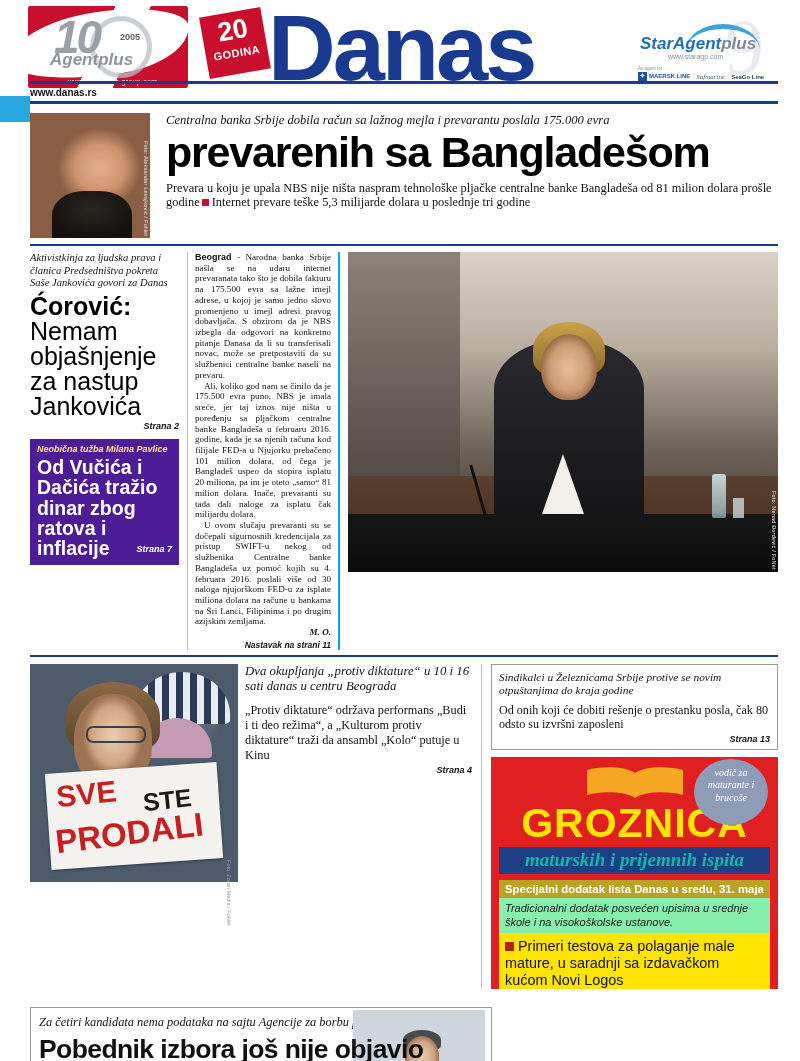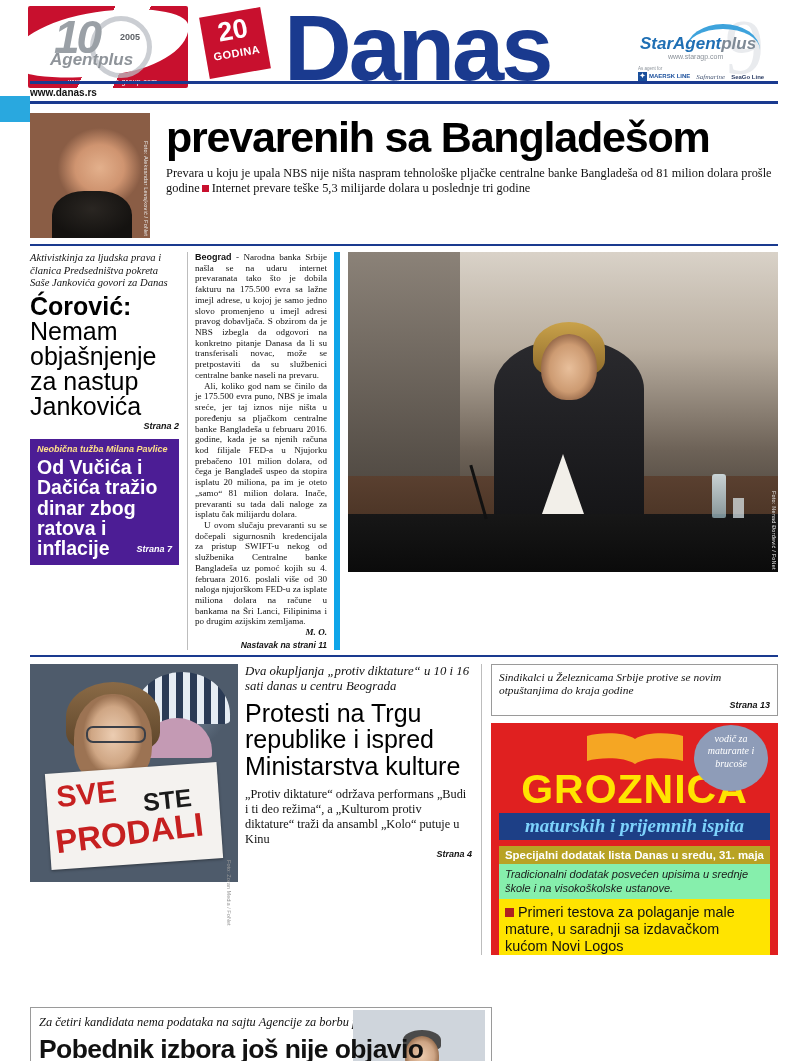--- a/index.html
+++ b/index.html
@@ -108,21 +108,21 @@
     font-family: "Liberation Sans", sans-serif;
     box-sizing: border-box;
     padding-top: 5px;
   }
   .badge20 .n { font-size: 27px; font-weight: bold; line-height: 1; }
   .badge20 .g { font-size: 11px; font-weight: bold; letter-spacing: .5px; margin-top: 3px; }
 
   .nameplate {
     flex: 1 1 auto;
     text-align: left;
-    margin-left: 18px;
+    margin-left: 2px;
     margin-top: -6px;
   }
   .nameplate .word {
     font-family: "Liberation Sans", sans-serif;
     font-weight: bold;
     font-size: 92px;
     line-height: 96px;
     color: #1a3a8f;
     letter-spacing: -3px;
     font-stretch: condensed;
@@ -386,21 +386,21 @@
     font-style: italic;
     float: right;
     margin-top: -14px;
   }
 
   .col-mid {
     width: 152px;
     flex: 0 0 auto;
     padding: 0 7px;
     box-sizing: border-box;
-    border-right: 6px solid #0ea5e9;
+    border-right: 2px solid #0ea5e9;
   }
   .bodytext {
     font-family: "Liberation Serif", serif;
     font-size: 9.1px;
     line-height: 1.18;
     text-align: justify;
     hyphens: auto;
     color: #111;
   }
   .bodytext p { margin: 0; text-indent: 9px; }
@@ -671,21 +671,21 @@
     font-family: "Liberation Sans", sans-serif;
     font-weight: bold;
     font-size: 41px;
     color: #ffe400;
     letter-spacing: 1px;
     margin-top: 40px;
     line-height: 1;
   }
   .groznica .gsub {
     background: #1d3f86;
-    color: #7dd3fc;
+    color: #14b8a6;
     font-family: "Liberation Serif", serif;
     font-style: italic;
     font-weight: bold;
     font-size: 19px;
     text-align: center;
     padding: 2px 0 3px 0;
     margin-top: 3px;
   }
   .groznica .gpanel {
     background: #fff;
@@ -828,20 +828,21 @@
 
   <div class="content">
 
     <div class="lead">
       <div class="lead-photo-col">
         <div class="photo photo-corovic">
           <div class="vcred">Foto: Aleksandar Levajković / FoNet</div>
         </div>
       </div>
       <div class="lead-text-col">
+        <div class="kicker-italic">Centralna banka Srbije dobila račun sa lažnog mejla i prevarantu poslala 175.000 evra</div>
         <div class="headline-main">
           <div>prevarenih sa Bangladešom</div>
         </div>
         <div class="subdeck">
           <span>Prevara u koju je upala NBS nije ništa naspram tehnološke pljačke centralne banke Bangladeša od 81 milion dolara prošle godine</span><span class="sq-red"></span><span>Internet prevare teške 5,3 milijarde dolara u poslednje tri godine</span>
         </div>
       </div>
     </div>
 
     <hr class="hr-blue">
@@ -907,28 +908,28 @@
           <div class="sign">
             <div class="l1">SVE</div>
             <div class="l2">STE</div>
             <div class="l3">PRODALI</div>
           </div>
         </div>
       </div>
 
       <div class="r3-text-col">
         <div class="r3-kicker">Dva okupljanja „protiv diktature“ u 10 i 16 sati danas u centru Beograda</div>
-        <div class="r3-head">Protesti na Trgu republike i ispred Ministarstva kulture</div>
         <div class="r3-deck">„Protiv diktature“ održava performans „Budi i ti deo režima“, a „Kulturom protiv diktature“ traži da ansambl „Kolo“ putuje u Kinu</div>
         <div class="strana">Strana 4</div>
       </div>
 
       <div class="r3-right">
         <div class="boxed">
           <div class="bx-kicker">Sindikalci u Železnicama Srbije protive se novim otpuštanjima do kraja godine</div>
+          <div class="bx-deck">Od onih koji će dobiti rešenje o prestanku posla, čak 80 odsto su izvršni zaposleni</div>
           <div class="strana">Strana 13</div>
         </div>
 
         <div class="groznica">
           <div class="bubble">vodič za maturante i brucoše</div>
           <svg class="book" viewBox="0 0 108 34">
             <path d="M54 8 C44 1, 20 1, 6 5 L6 30 C20 26, 44 26, 54 33 Z" fill="#f5a623"></path>
             <path d="M54 8 C64 1, 88 1, 102 5 L102 30 C88 26, 64 26, 54 33 Z" fill="#f5a623"></path>
           </svg>
           <div class="gtitle">GROZNICA</div>

